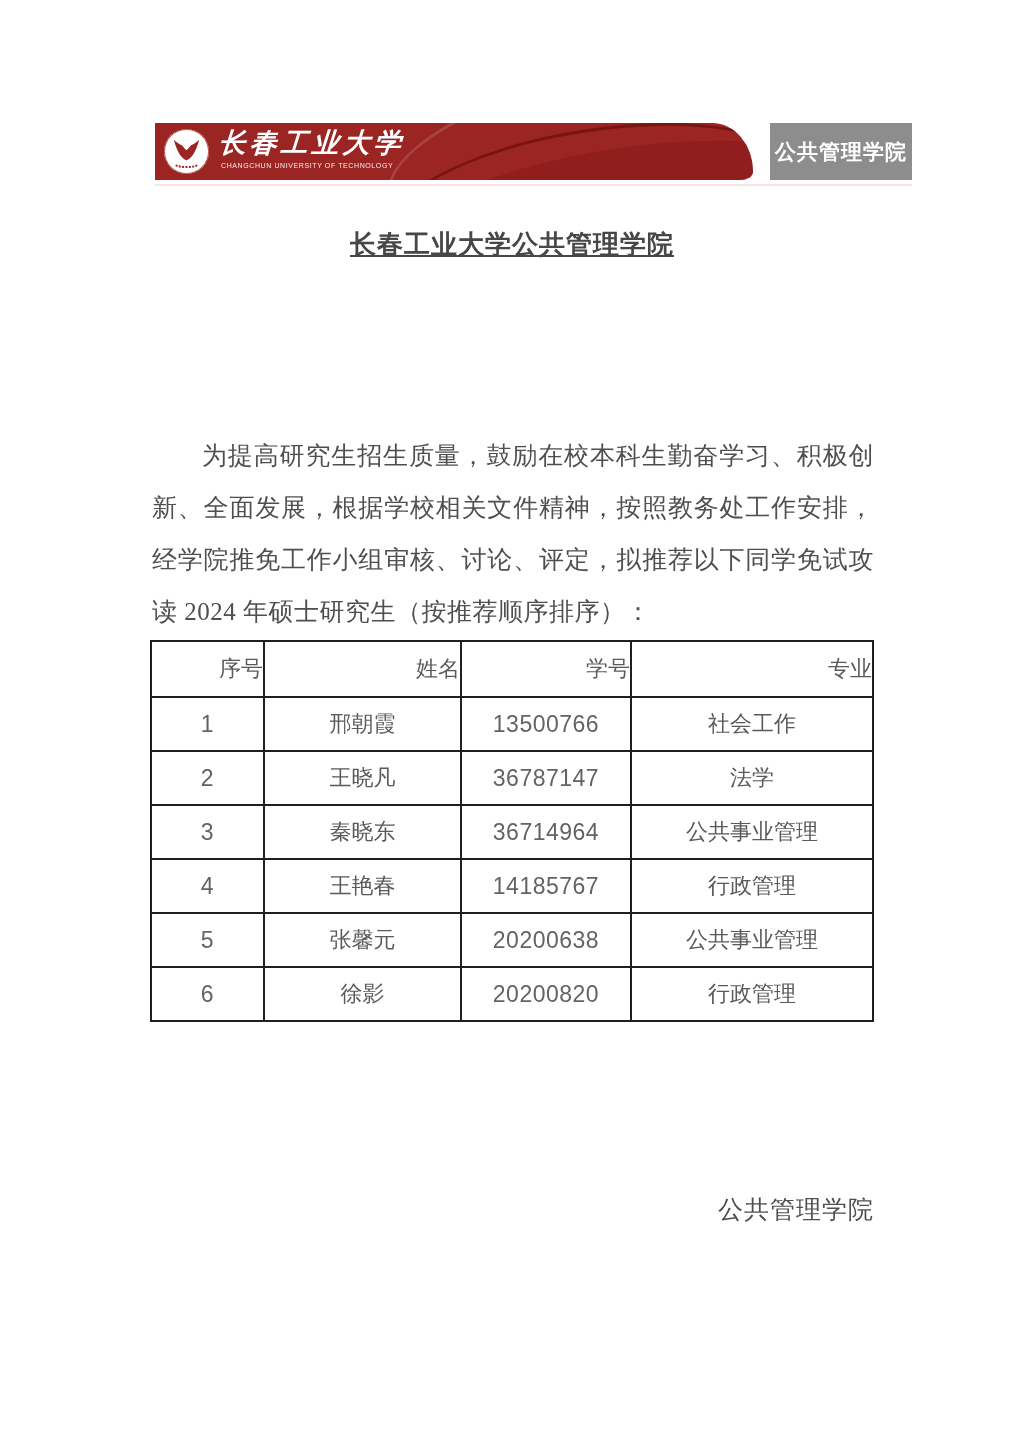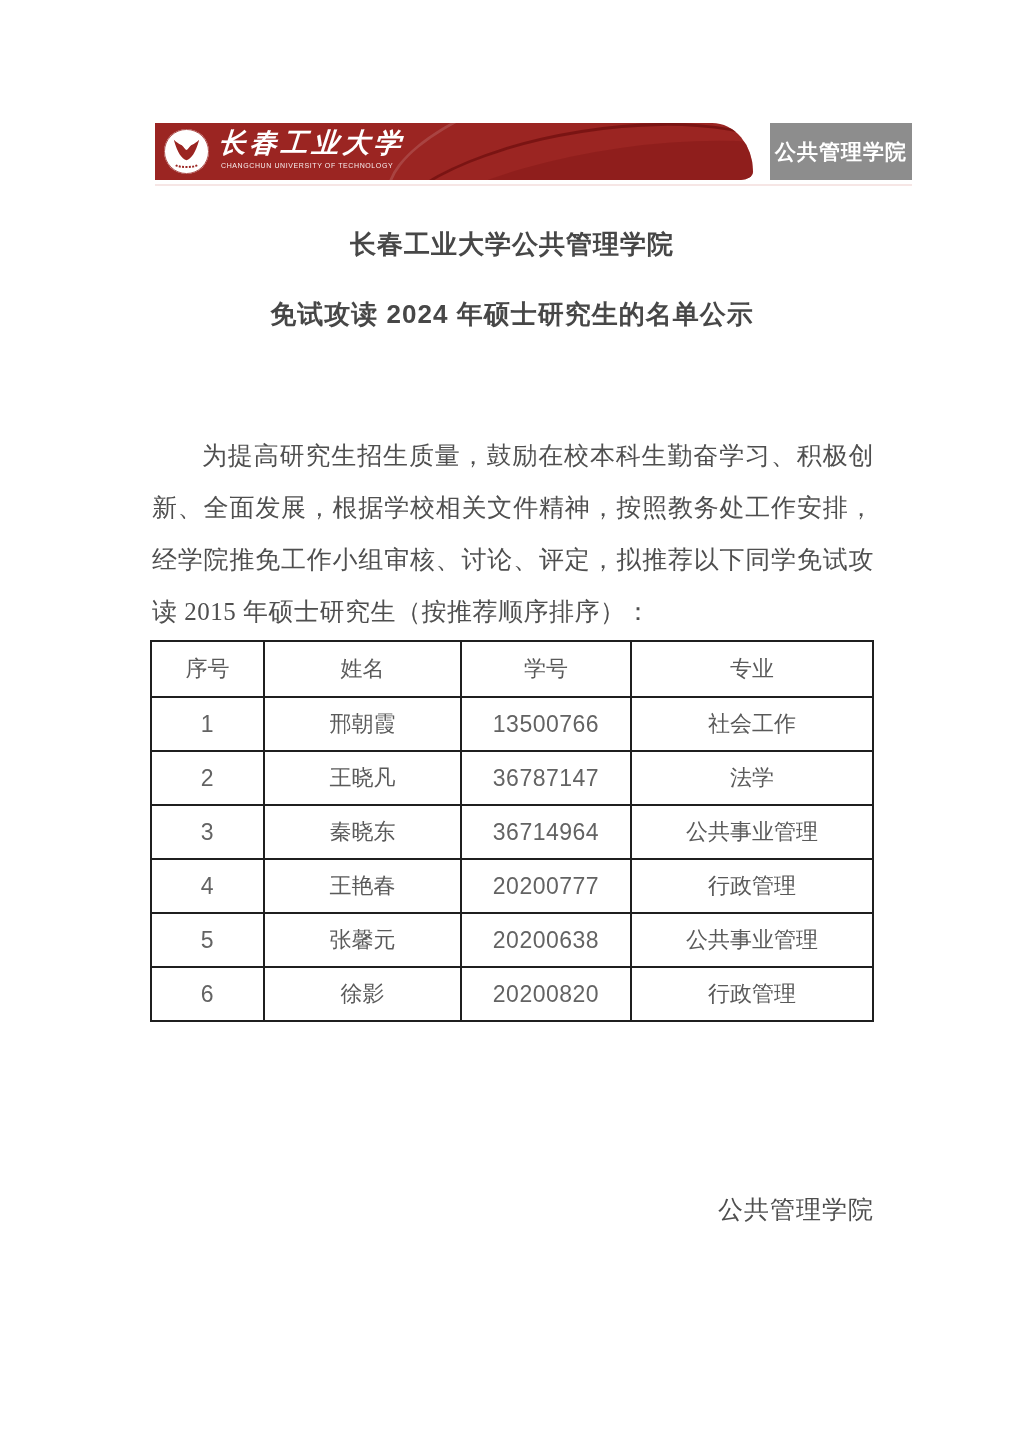--- a/index.html
+++ b/index.html
@@ -58,21 +58,21 @@
   }
   .pink-line {
     position:absolute; left:155px; top:184px; width:757px; height:2px;
     background:#f6e6e5;
   }
 
   
   .title-block {
     position:absolute; left:150px; top:228px; width:724px; text-align:center;
     font-family:"Liberation Sans","DejaVu Sans",sans-serif;
-    font-weight:bold; color:#474747;
+    font-weight:bold; color:#474747;text-decoration:underline;
   }
   .title-line { font-size:26px; line-height:32px; margin-bottom:38px; letter-spacing:1px; }
 
   
   .body-par {
     position:absolute; left:152px; width:722px;
     font-size:25px; line-height:52px; color:#4f4f4f;
     text-align:justify; text-indent:2em; letter-spacing:0.5px;
   }
   .par-main { top:430px; }
@@ -81,21 +81,21 @@
   
   .roster {
     position:absolute; left:150px; top:640px; width:722px;
     border-collapse:collapse; table-layout:fixed;
     color:#5a5a5a; font-size:22px; text-align:center;
   }
   .roster th, .roster td {
     border:2px solid #1f1f1f; vertical-align:middle; text-align:center;
     font-weight:normal; padding:0;
   }
-  .roster th { height:56px; font-size:22px; }
+  .roster th { height:56px; font-size:22px;text-align:right; }
   .roster td { height:54px; }
   .roster .num {
     font-family:"Liberation Sans","DejaVu Sans",sans-serif;
     font-size:23px; color:#636363; letter-spacing:0.5px;
   }
   .col1 { width:113px; } .col2 { width:197px; } .col3 { width:170px; } .col4 { width:242px; }
 
   
   .signature {
     position:absolute; left:152px; top:1196px; width:722px;
@@ -124,24 +124,23 @@
       <div class="en-name">CHANGCHUN UNIVERSITY OF TECHNOLOGY</div>
     </div>
     <div class="banner-gray">
       <span class="dept">公共管理学院</span>
     </div>
   </div>
   <div class="pink-line"></div>
 
   <div class="title-block">
     <div class="title-line">长春工业大学公共管理学院</div>
-    <div class="title-line">免试攻读 2024 年硕士研究生的名单公示</div>
   </div>
 
-  <p class="body-par par-main">为提高研究生招生质量，鼓励在校本科生勤奋学习、积极创新、全面发展，根据学校相关文件精神，按照教务处工作安排，经学院推免工作小组审核、讨论、评定，拟推荐以下同学免试攻读 2015 年硕士研究生（按推荐顺序排序）：</p>
+  <p class="body-par par-main">为提高研究生招生质量，鼓励在校本科生勤奋学习、积极创新、全面发展，根据学校相关文件精神，按照教务处工作安排，经学院推免工作小组审核、讨论、评定，拟推荐以下同学免试攻读 2024 年硕士研究生（按推荐顺序排序）：</p>
 
   <table class="roster">
     <colgroup>
       <col class="col1">
         <col class="col2">
         <col class="col3">
         <col class="col4">
     </colgroup>
     <thead>
       <tr>
@@ -166,21 +165,21 @@
       </tr>
       <tr>
         <td class="num">3</td>
         <td>秦晓东</td>
         <td class="num">36714964</td>
         <td>公共事业管理</td>
       </tr>
       <tr>
         <td class="num">4</td>
         <td>王艳春</td>
-        <td class="num">20200777</td>
+        <td class="num">14185767</td>
         <td>行政管理</td>
       </tr>
       <tr>
         <td class="num">5</td>
         <td>张馨元</td>
         <td class="num">20200638</td>
         <td>公共事业管理</td>
       </tr>
       <tr>
         <td class="num">6</td>

